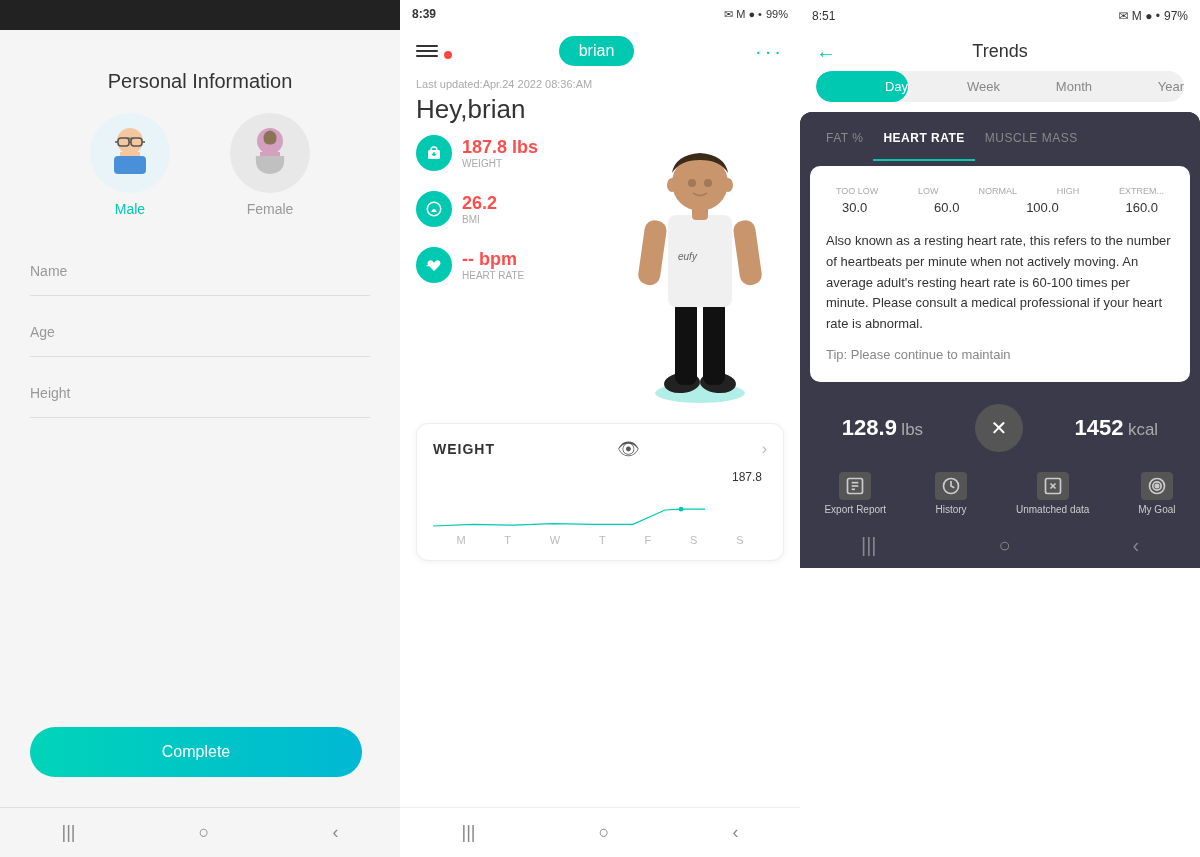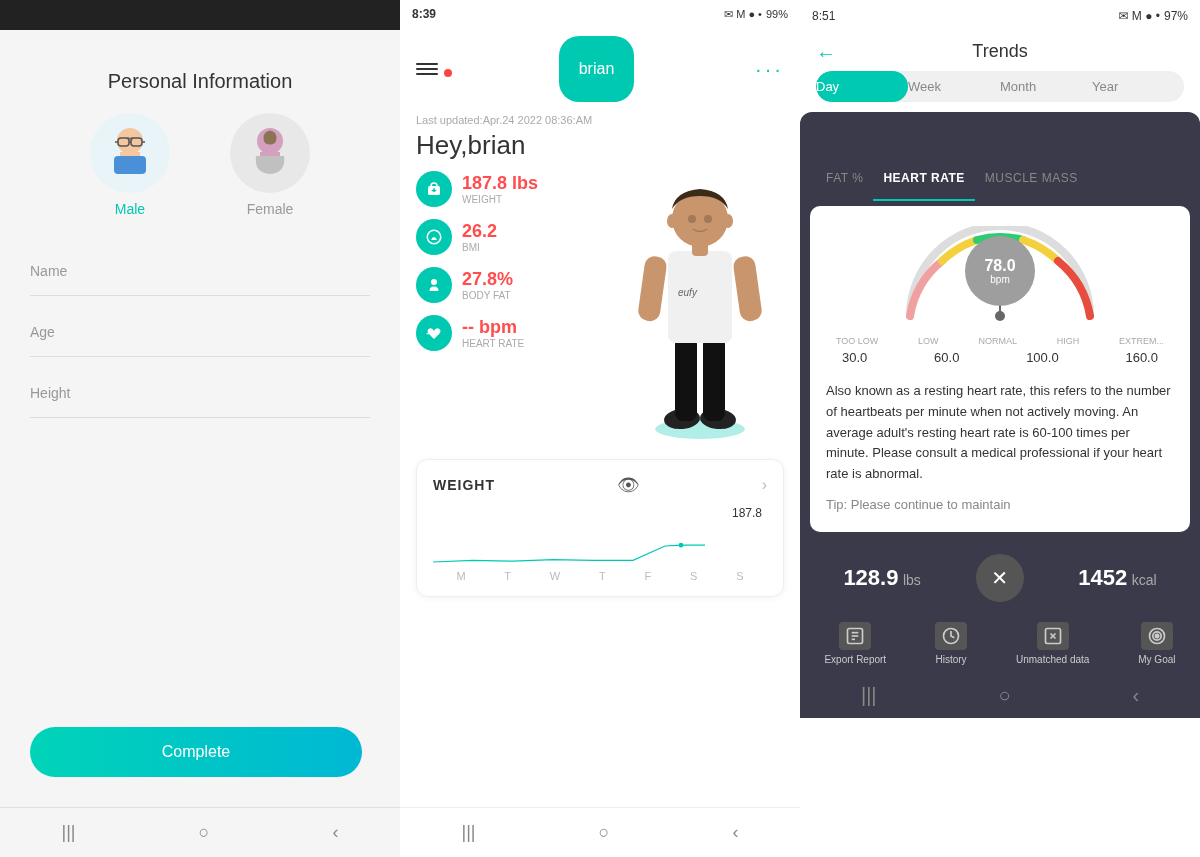--- a/index.html
+++ b/index.html
@@ -179,21 +179,21 @@
       height: 8px;
       background: #ff4444;
       border-radius: 50%;
       position: absolute;
       top: 6px;
       left: 28px;
     }
     .user-badge {
       background: #00c9b1;
       color: white;
-      padding: 24px 20px;
+      padding: 6px 20px;
       border-radius: 20px;
       font-size: 16px;
       font-weight: 500;
     }
     .more-dots {
       color: #00c9b1;
       font-size: 20px;
       letter-spacing: 3px;
     }
     .last-updated {
@@ -210,21 +210,21 @@
     .body-section {
       display: flex;
       position: relative;
       padding: 0 16px;
       height: 280px;
     }
     .metrics-col {
       flex: 1;
       display: flex;
       flex-direction: column;
-      gap: 12px;
+      gap: 20px;
       z-index: 2;
     }
     .metric-item {
       display: flex;
       align-items: center;
       gap: 10px;
     }
     .metric-icon {
       width: 36px;
       height: 36px;
@@ -366,42 +366,41 @@
     }
     .time-tabs {
       display: flex;
       margin: 0 16px 0;
       border-radius: 25px;
       overflow: hidden;
       background: #f0f0f0;
     }
     .time-tab {
       flex: 1;
-      text-align: left;
+      text-align: right;
       padding: 8px 0;
       font-size: 13px;
       color: #888;
       cursor: pointer;
     }
     .time-tab.active {
       background: #00c9b1;
       color: white;
       border-radius: 25px;
     }
     .dark-section {
       background: #3a3a4a;
       margin: 10px 0 0;
       border-radius: 12px 12px 0 0;
       overflow: hidden;
     }
     .metric-tabs {
       display: flex;
       padding: 5px 16px;
       background: #3a3a4a;
-      margin-top: 40px;
     }
     .metric-tab {
       padding: 14px 10px;
       font-size: 12px;
       color: #888;
       cursor: pointer;
       letter-spacing: 0.5px;
     }
     .metric-tab.active {
       color: white;
@@ -486,21 +485,21 @@
     }
     .stat-item {
       text-align: center;
     }
     .stat-value {
       font-size: 22px;
       font-weight: 700;
       color: white;
     }
     .stat-unit {
-      font-size: 14px;
+      font-size: 17px;
       color: #aaa;
     }
     .close-btn {
       width: 48px;
       height: 48px;
       background: #555;
       border-radius: 50%;
       display: flex;
       align-items: center;
       justify-content: center;
@@ -658,32 +657,20 @@
           </svg>
         </div>
         <div class="metric-info">
           <div class="metric-value">26.2</div>
           <div class="metric-label">BMI</div>
         </div>
       </div>
       <div class="metric-item">
         <div class="metric-icon">
           <svg width="18" height="18" viewBox="0 0 24 24" fill="white">
-            <circle cx="12" cy="8" r="4"></circle>
-            <path d="M6 20 Q6 14 12 14 Q18 14 18 20"></path>
-          </svg>
-        </div>
-        <div class="metric-info">
-          <div class="metric-value">27.8%</div>
-          <div class="metric-label">Body Fat</div>
-        </div>
-      </div>
-      <div class="metric-item">
-        <div class="metric-icon">
-          <svg width="18" height="18" viewBox="0 0 24 24" fill="white">
             <path d="M12 20 L4 12 Q2 8 6 6 Q9 5 12 9 Q15 5 18 6 Q22 8 20 12 Z"></path>
             <path d="M2 13 L5 13 L7 10 L9 15 L11 11 L13 13 L15 13" fill="none" stroke="white" stroke-width="1.5"></path>
           </svg>
         </div>
         <div class="metric-info">
           <div class="metric-value">-- bpm</div>
           <div class="metric-label">Heart Rate</div>
         </div>
       </div>
     </div>
@@ -777,40 +764,20 @@
 
   <div class="dark-section">
     <div class="metric-tabs">
       <div class="metric-tab">FAT %</div>
       <div class="metric-tab active">HEART RATE</div>
       <div class="metric-tab">MUSCLE MASS</div>
     </div>
 
     <div class="heart-rate-chart">
 
-      <div class="gauge-container">
-        <svg width="220" height="100" viewBox="0 0 220 100">
-
-          <path d="M 20 90 A 90 90 0 0 1 200 90" fill="none" stroke="#ddd" stroke-width="8" stroke-linecap="round"></path>
-
-          <path d="M 20 90 A 90 90 0 0 1 52 35" fill="none" stroke="#f0a0a0" stroke-width="8" stroke-linecap="round"></path>
-          <path d="M 52 35 A 90 90 0 0 1 87 14" fill="none" stroke="#f4d03f" stroke-width="8" stroke-linecap="round"></path>
-          <path d="M 87 14 A 90 90 0 0 1 133 14" fill="none" stroke="#2ecc71" stroke-width="8" stroke-linecap="round"></path>
-          <path d="M 133 14 A 90 90 0 0 1 168 35" fill="none" stroke="#f4d03f" stroke-width="8" stroke-linecap="round"></path>
-          <path d="M 168 35 A 90 90 0 0 1 200 90" fill="none" stroke="#e74c3c" stroke-width="8" stroke-linecap="round"></path>
-
-          <line x1="110" y1="90" x2="110" y2="20" stroke="#666" stroke-width="2"></line>
-          <circle cx="110" cy="90" r="5" fill="#666"></circle>
-        </svg>
-
-        <div class="bpm-bubble">
-          <span class="bpm-value">78.0</span>
-          <span class="bpm-unit">bpm</span>
-        </div>
-      </div>
 
       <div class="gauge-labels">
         <span>TOO LOW</span>
         <span>LOW</span>
         <span>NORMAL</span>
         <span>HIGH</span>
         <span>EXTREM...</span>
       </div>
       <div class="gauge-numbers">
         <span>30.0</span>

